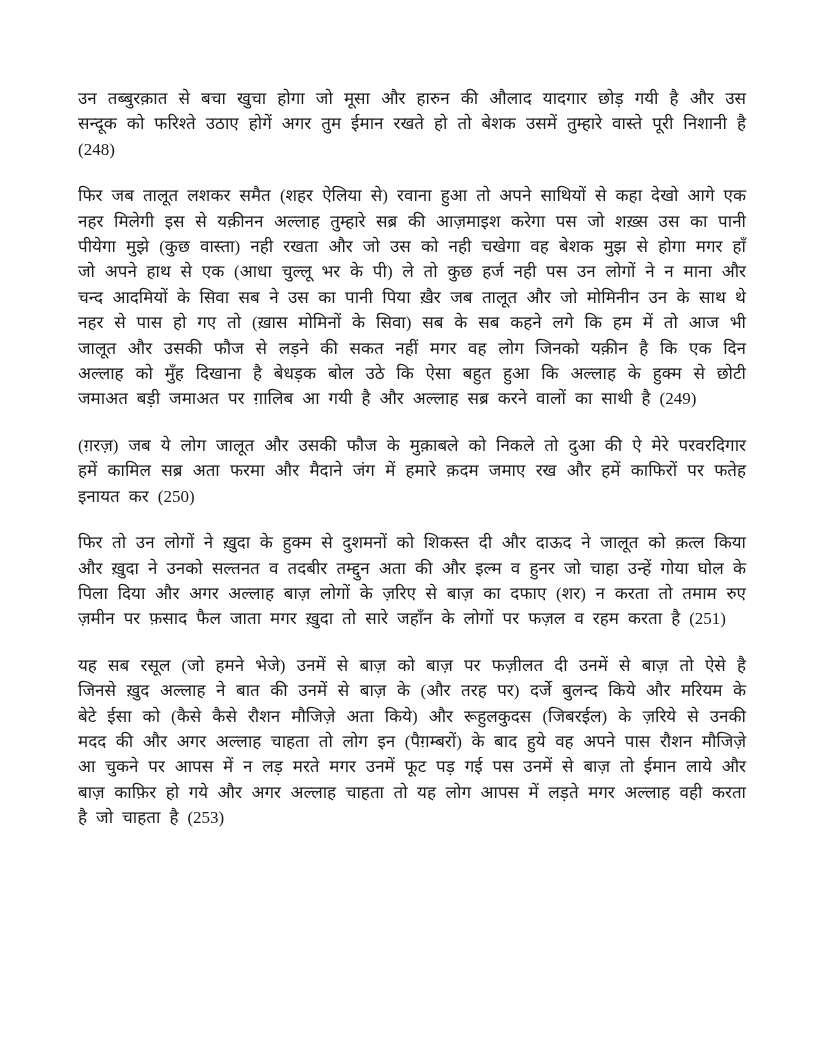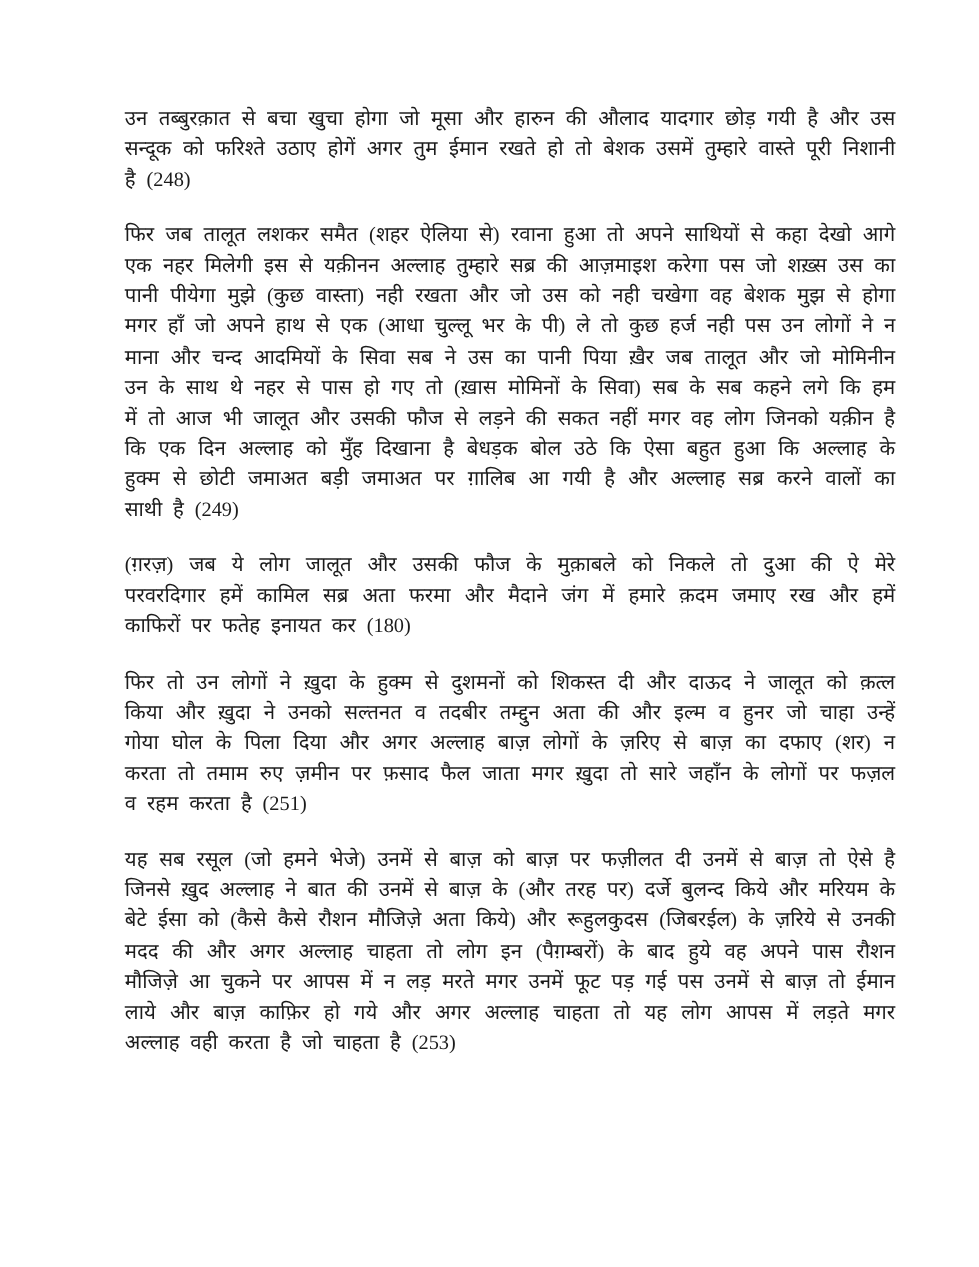--- a/index.html
+++ b/index.html
@@ -10,36 +10,36 @@
   html, body {
     margin: 0;
     padding: 0;
     background: var(--page-bg);
   }
   .page {
     width: 816px;
     height: 1056px;
     background: var(--page-bg);
     color: var(--text-color);
-    padding: 86px 70px 40px 104px;
+    padding: 86px 70px 40px 78px;
     overflow: hidden;
     font-family: "Liberation Serif", "DejaVu Serif", serif;
   }
   .para {
     margin: 0 0 21px 0;
     font-size: 17px;
     line-height: 25.4px;
     text-align: justify;
     text-align-last: left;
     word-spacing: 0.28em;
     font-weight: 400;
   }
 </style>
 </head>
 <body>
 
 <main class="page">
   <p class="para">उन तब्बुरक़ात से बचा खुचा होगा जो मूसा और हारुन की औलाद यादगार छोड़ गयी है और उस सन्दूक को फरिश्ते उठाए होगें अगर तुम ईमान रखते हो तो बेशक उसमें तुम्हारे वास्ते पूरी निशानी है  (248)</p>
   <p class="para">फिर जब तालूत लशकर समैत (शहर ऐलिया से) रवाना हुआ तो अपने साथियों से कहा देखो आगे एक नहर मिलेगी इस से यक़ीनन अल्लाह तुम्हारे सब्र की आज़माइश करेगा पस जो शख़्स उस का पानी पीयेगा मुझे (कुछ वास्ता) नही रखता और जो उस को नही चखेगा वह बेशक मुझ से होगा मगर हाँ जो अपने हाथ से एक (आधा चुल्लू भर के पी) ले तो कुछ हर्ज नही पस उन लोगों ने न माना और चन्द आदमियों के सिवा सब ने उस का पानी पिया ख़ैर जब तालूत और जो मोमिनीन उन के साथ थे नहर से पास हो गए तो (ख़ास मोमिनों के सिवा) सब के सब कहने लगे कि हम में तो आज भी जालूत और उसकी फौज से लड़ने की सकत नहीं मगर वह लोग जिनको यक़ीन है कि एक दिन अल्लाह को मुँह दिखाना है बेधड़क बोल उठे कि ऐसा बहुत हुआ कि अल्लाह के हुक्म से छोटी जमाअत बड़ी जमाअत पर ग़ालिब आ गयी है और अल्लाह सब्र करने वालों का साथी है  (249)</p>
-  <p class="para">(ग़रज़) जब ये लोग जालूत और उसकी फौज के मुक़ाबले को निकले तो दुआ की ऐ मेरे परवरदिगार हमें कामिल सब्र अता फरमा और मैदाने जंग में हमारे क़दम जमाए रख और हमें काफिरों पर फतेह इनायत कर  (180)</p>
+  <p class="para">(ग़रज़) जब ये लोग जालूत और उसकी फौज के मुक़ाबले को निकले तो दुआ की ऐ मेरे परवरदिगार हमें कामिल सब्र अता फरमा और मैदाने जंग में हमारे क़दम जमाए रख और हमें काफिरों पर फतेह इनायत कर  (250)</p>
   <p class="para">फिर तो उन लोगों ने ख़ुदा के हुक्म से दुशमनों को शिकस्त दी और दाऊद ने जालूत को क़त्ल किया और ख़ुदा ने उनको सल्तनत व तदबीर तम्द्दुन अता की और इल्म व हुनर जो चाहा उन्हें गोया घोल के पिला दिया और अगर अल्लाह बाज़ लोगों के ज़रिए से बाज़ का दफाए (शर) न करता तो तमाम रुए ज़मीन पर फ़साद फैल जाता मगर ख़ुदा तो सारे जहाँन के लोगों पर फज़ल व रहम करता है  (251)</p>
   <p class="para">यह सब रसूल (जो हमने भेजे) उनमें से बाज़ को बाज़ पर फज़ीलत दी उनमें से बाज़ तो ऐसे है जिनसे ख़ुद अल्लाह ने बात की उनमें से बाज़ के (और तरह पर) दर्जे बुलन्द किये और मरियम के बेटे ईसा को (कैसे कैसे रौशन मौजिज़े अता किये) और रूहुलकुदस (जिबरईल) के ज़रिये से उनकी मदद की और अगर अल्लाह चाहता तो लोग इन (पैग़म्बरों) के बाद हुये वह अपने पास रौशन मौजिज़े आ चुकने पर आपस में न लड़ मरते मगर उनमें फूट पड़ गई पस उनमें से बाज़ तो ईमान लाये और बाज़ काफ़िर हो गये और अगर अल्लाह चाहता तो यह लोग आपस में लड़ते मगर अल्लाह वही करता है जो चाहता है  (253)</p>
 </main>
 
 </body></html>

